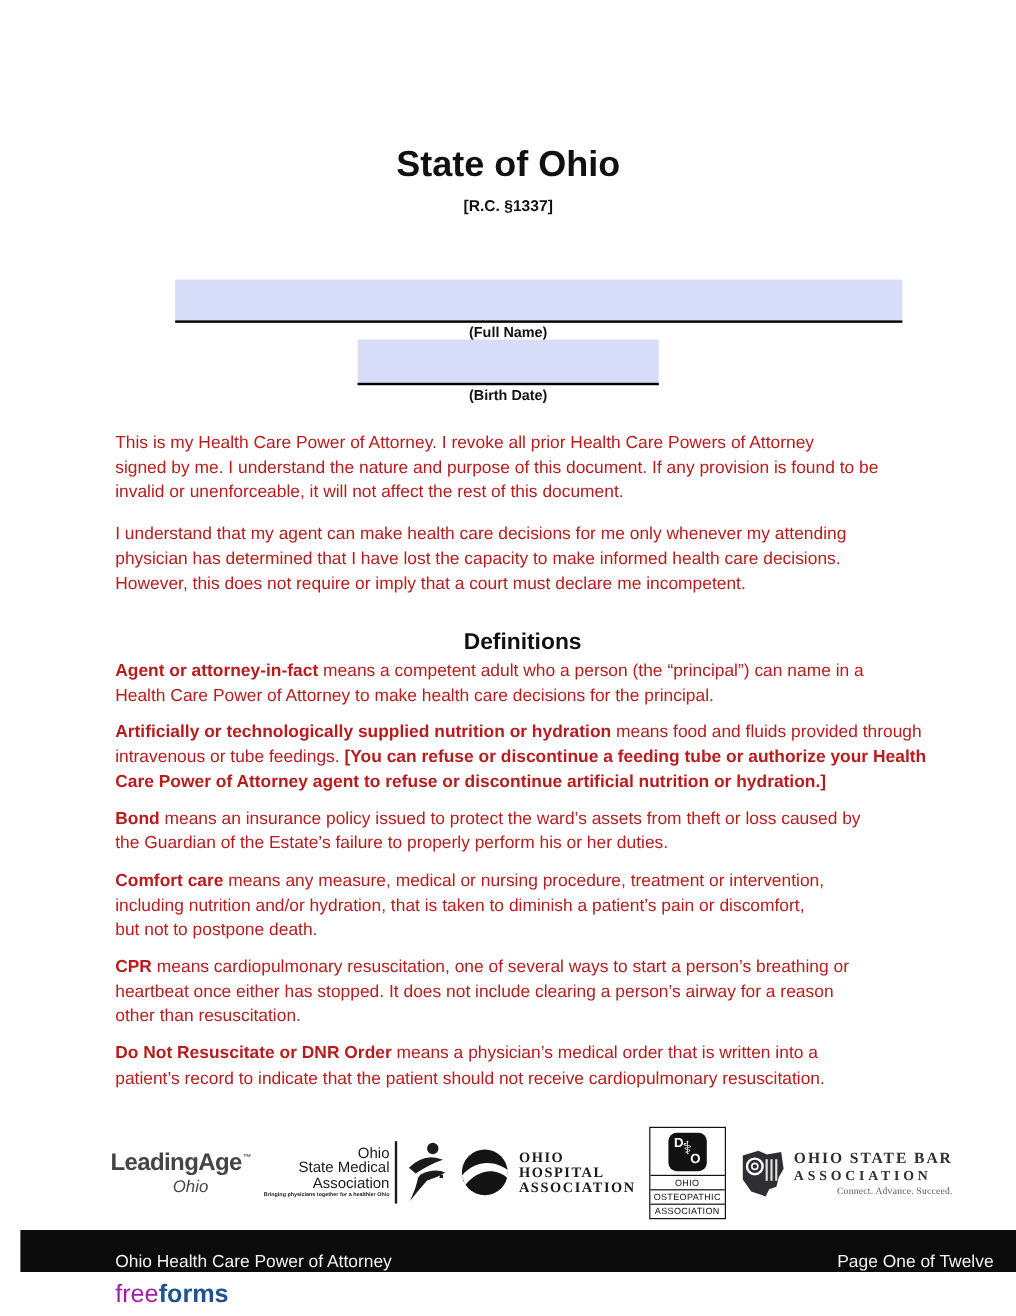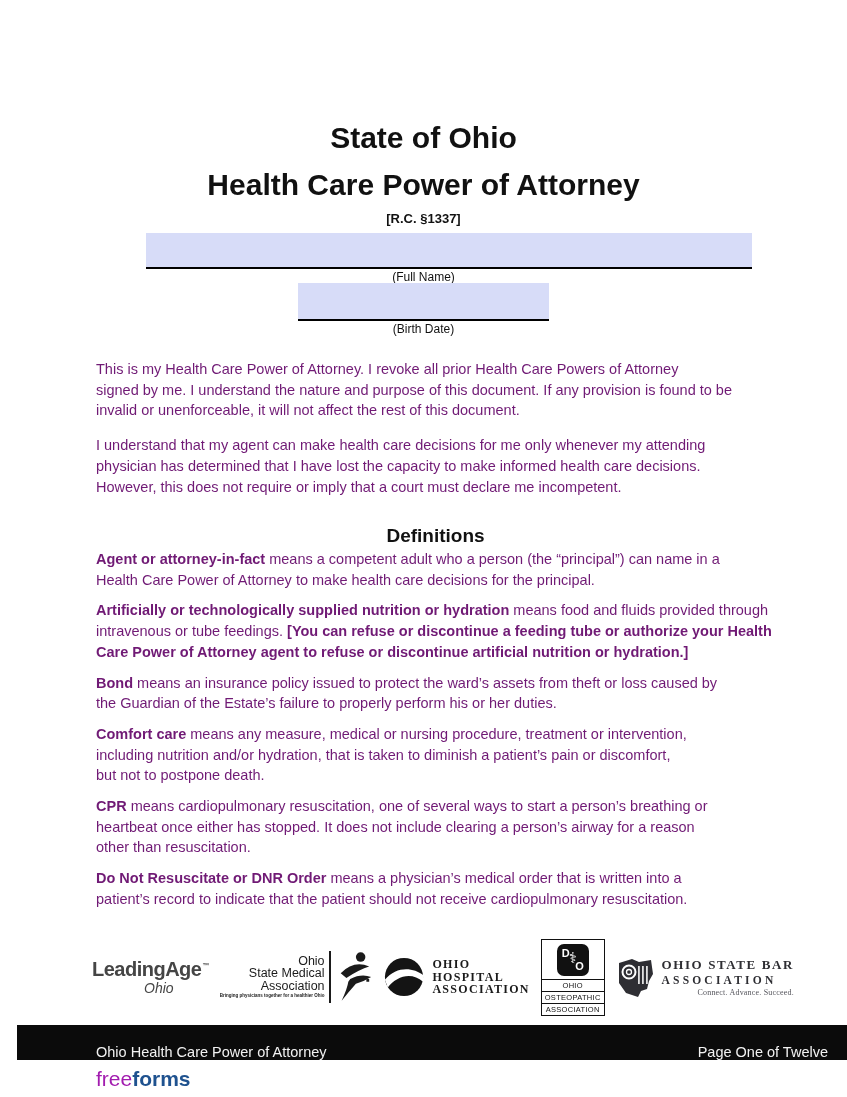--- a/index.html
+++ b/index.html
@@ -9,27 +9,27 @@
   
   .title-block{position:absolute;top:114px;left:0;width:847px;text-align:center;}
   .title-block h1{margin:0;font-size:30px;line-height:47px;font-weight:700;color:#111;}
   .statute{margin-top:3px;font-size:13px;font-weight:600;color:#111;}
 
   
   .fld{position:absolute;background:#d7dcf8;border:none;border-bottom:2px solid #000;
        font-family:"Liberation Sans",sans-serif;font-size:15px;padding:0 6px;box-sizing:border-box;outline:none;}
   #full-name-input{top:233px;left:146px;width:606px;height:36px;}
   #birth-date-input{top:283px;left:298px;width:251px;height:38px;}
-  .fld-label{position:absolute;left:0;width:847px;text-align:center;font-size:12px;font-weight:400;color:#111;}
+  .fld-label{position:absolute;left:0;width:847px;text-align:center;font-size:12px;font-weight:700;color:#111;}
   #full-name-label{top:270px;}
   #birth-date-label{top:322px;}
 
   
   .intro{position:absolute;top:359px;left:96px;width:745px;}
-  .bodytext{margin:0 0 14px 0;font-size:14.5px;line-height:20.7px;white-space:pre-line;color:#701a75;}
+  .bodytext{margin:0 0 14px 0;font-size:14.5px;line-height:20.7px;white-space:pre-line;color:#b91c1c;}
   .defs-heading{position:absolute;top:512px;left:0;width:847px;margin:12px;text-align:center;
                 font-size:19px;line-height:24px;font-weight:700;color:#111;}
   .defs{position:absolute;top:549px;left:96px;width:745px;}
   .defs .bodytext{margin-bottom:10px;}
   .term{font-weight:700;}
   .note{font-weight:700;}
 
   
   .logos{position:absolute;top:939px;left:92px;width:702px;height:76px;
          display:flex;align-items:center;justify-content:space-between;}
@@ -70,21 +70,20 @@
   .brand-free{color:#a21caf;font-weight:400;}
   .brand-forms{color:#1f528f;}
 </style>
 </head>
 <body>
 
 <div class="page">
 
   <div class="title-block">
     <h1>State of Ohio</h1>
-    <h1>Health Care Power of Attorney</h1>
     <div class="statute">[R.C. §1337]</div>
   </div>
 
   <input id="full-name-input" class="fld" type="text" value="" style="">
   <div id="full-name-label" class="fld-label">(Full Name)</div>
 
   <input id="birth-date-input" class="fld" type="text" value="" style="">
   <div id="birth-date-label" class="fld-label">(Birth Date)</div>
 
   <div class="intro">

